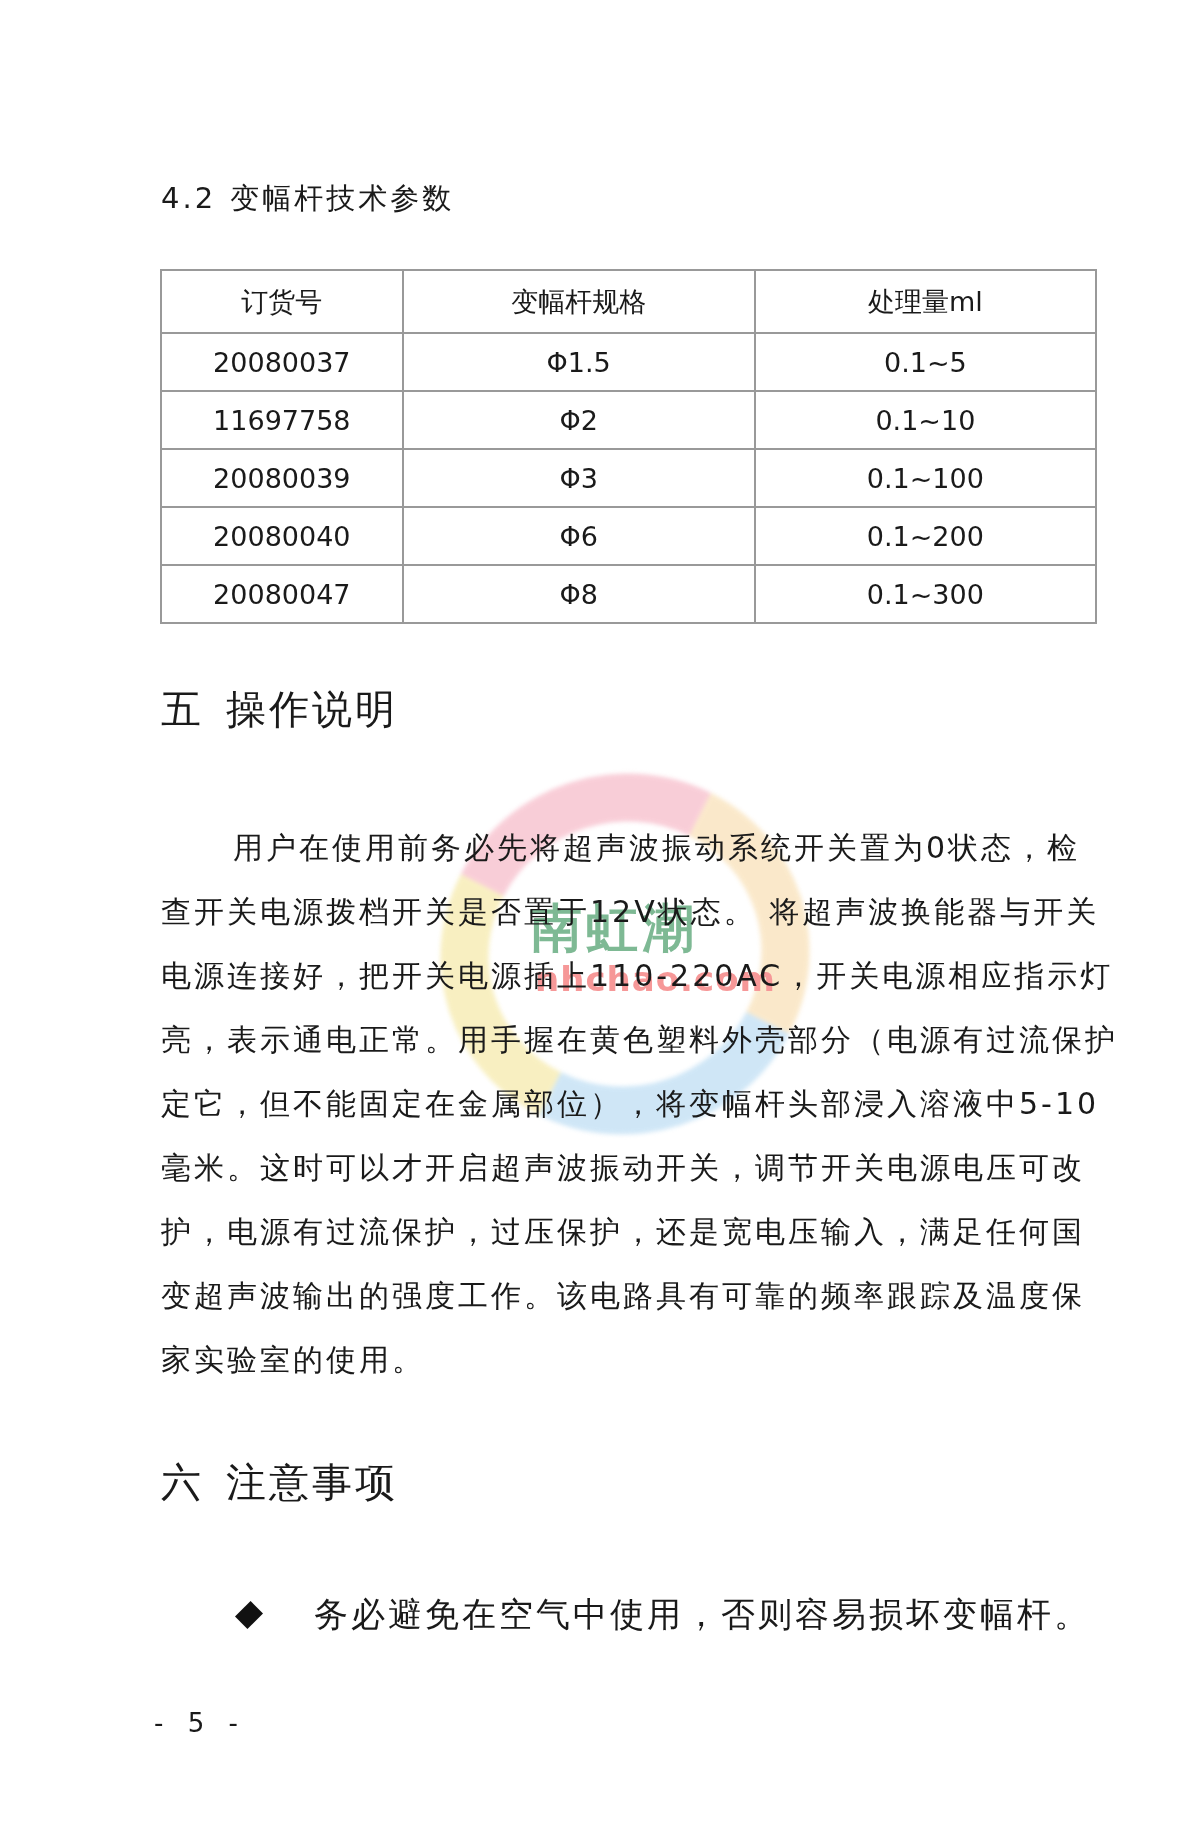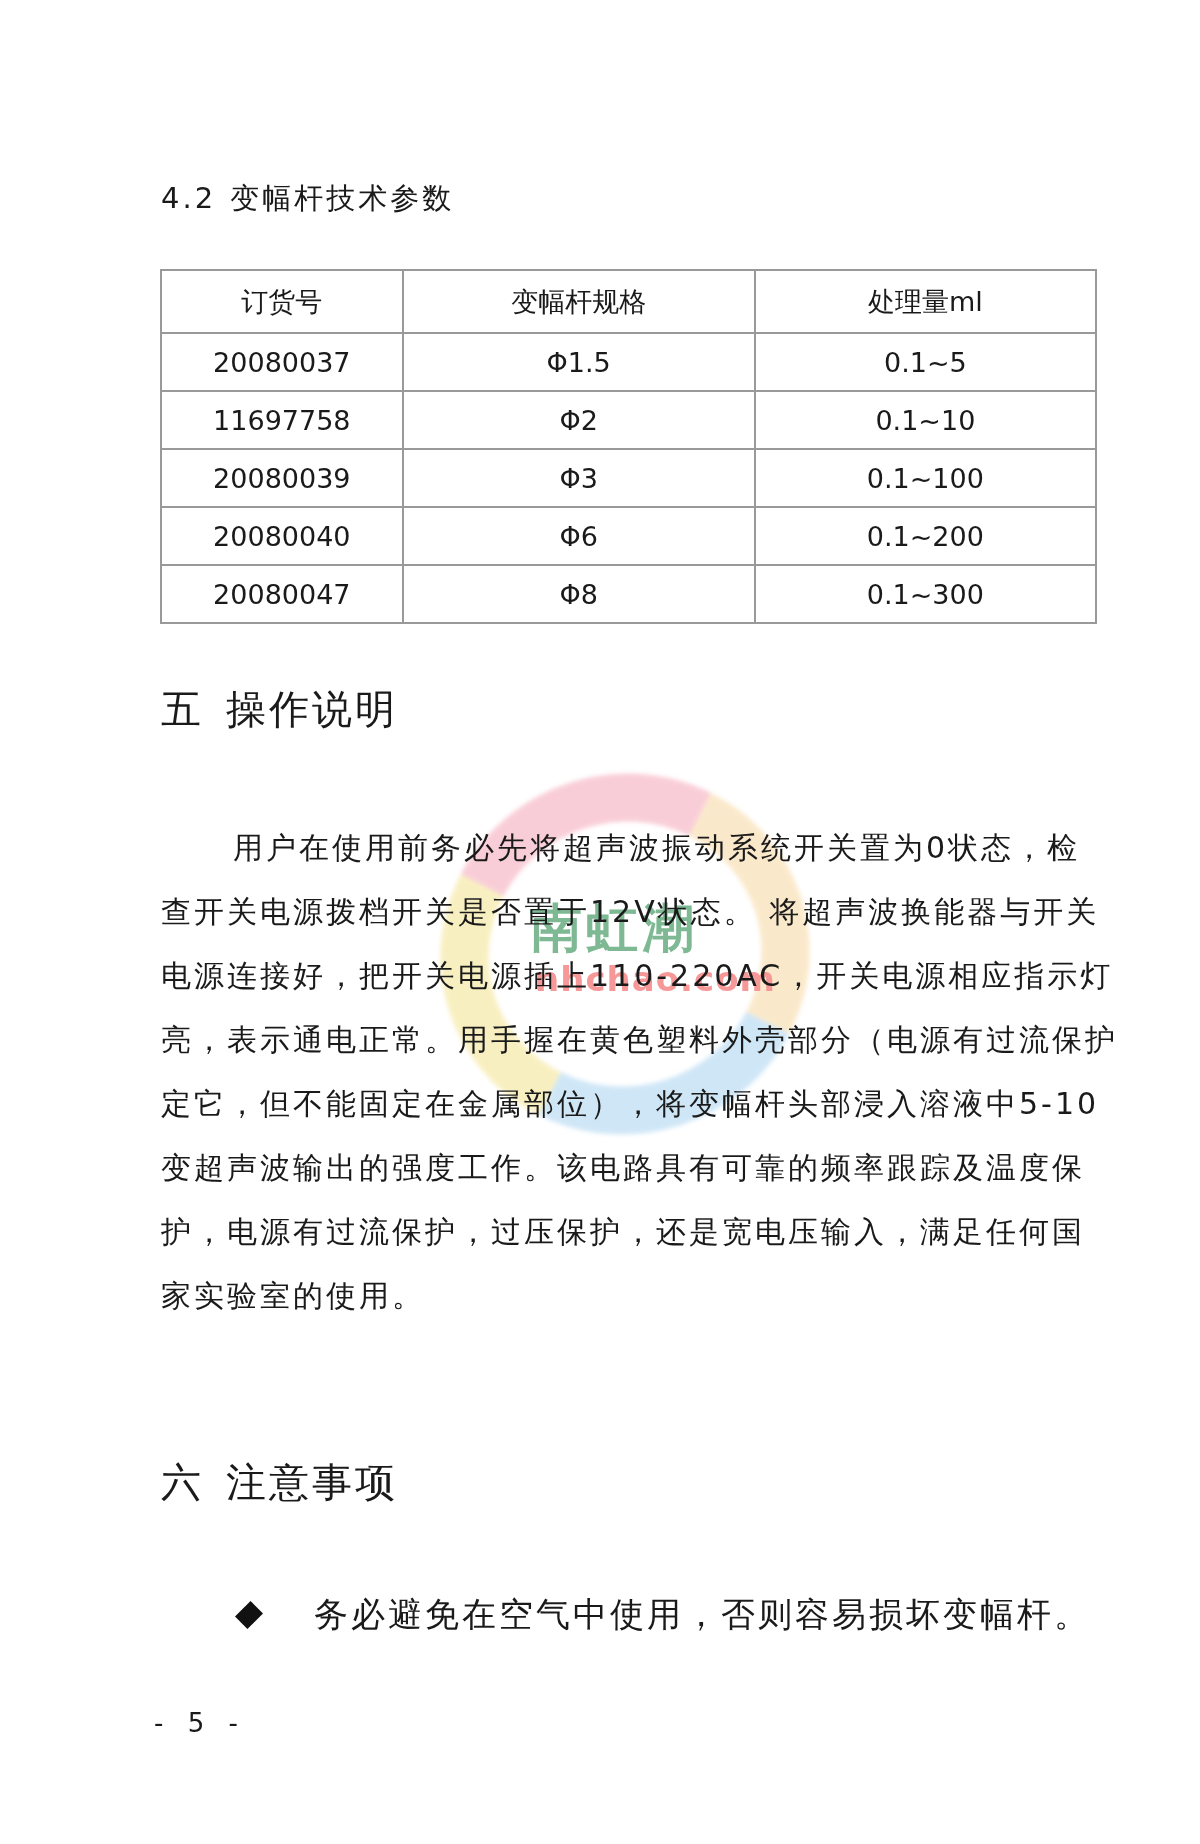--- a/index.html
+++ b/index.html
@@ -215,22 +215,23 @@
     <div class="wm-cn">南虹潮</div>
     <div class="wm-url">nhchao.com</div>
   </div>
 
   <div class="para">
     <span class="line first">用户在使用前务必先将超声波振动系统开关置为0状态，检</span>
     <span class="line">查开关电源拨档开关是否置于12V状态。 将超声波换能器与开关</span>
     <span class="line">电源连接好，把开关电源插上110-220AC，开关电源相应指示灯</span>
     <span class="line">亮，表示通电正常。用手握在黄色塑料外壳部分（电源有过流保护</span>
     <span class="line">定它，但不能固定在金属部位），将变幅杆头部浸入溶液中5-10</span>
+    <span class="line">毫米。这时可以才开启超声波振动开关，调节开关电源电压可改</span>
+    <span class="line">护，电源有过流保护，过压保护，还是宽电压输入，满足任何国</span>
     <span class="line">变超声波输出的强度工作。该电路具有可靠的频率跟踪及温度保</span>
-    <span class="line">护，电源有过流保护，过压保护，还是宽电压输入，满足任何国</span>
     <span class="line">家实验室的使用。</span>
   </div>
 
   <div class="section-heading h6">
     <span class="num">六</span><span>注意事项</span>
   </div>
 
   <div class="bullet-item">
     <span class="diamond"></span>
     <span class="text">务必避免在空气中使用，否则容易损坏变幅杆。</span>

